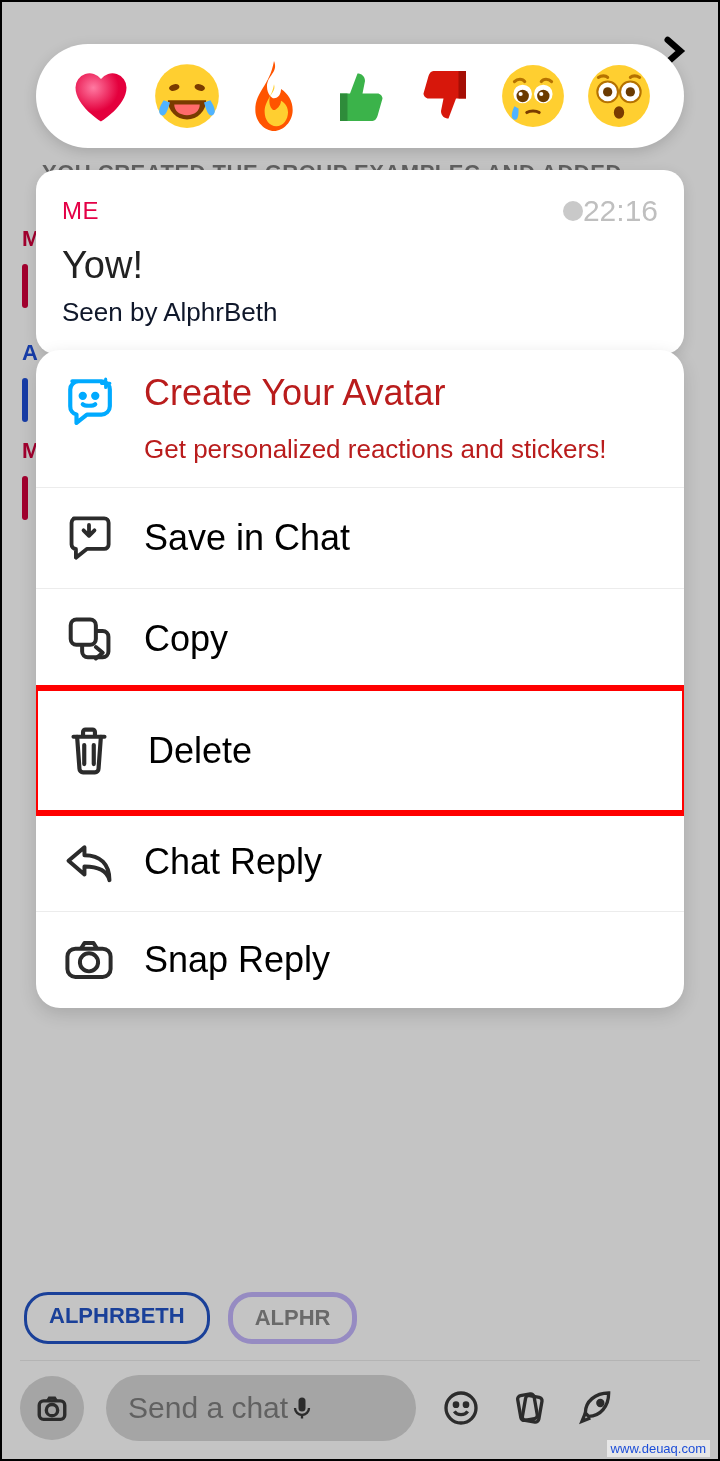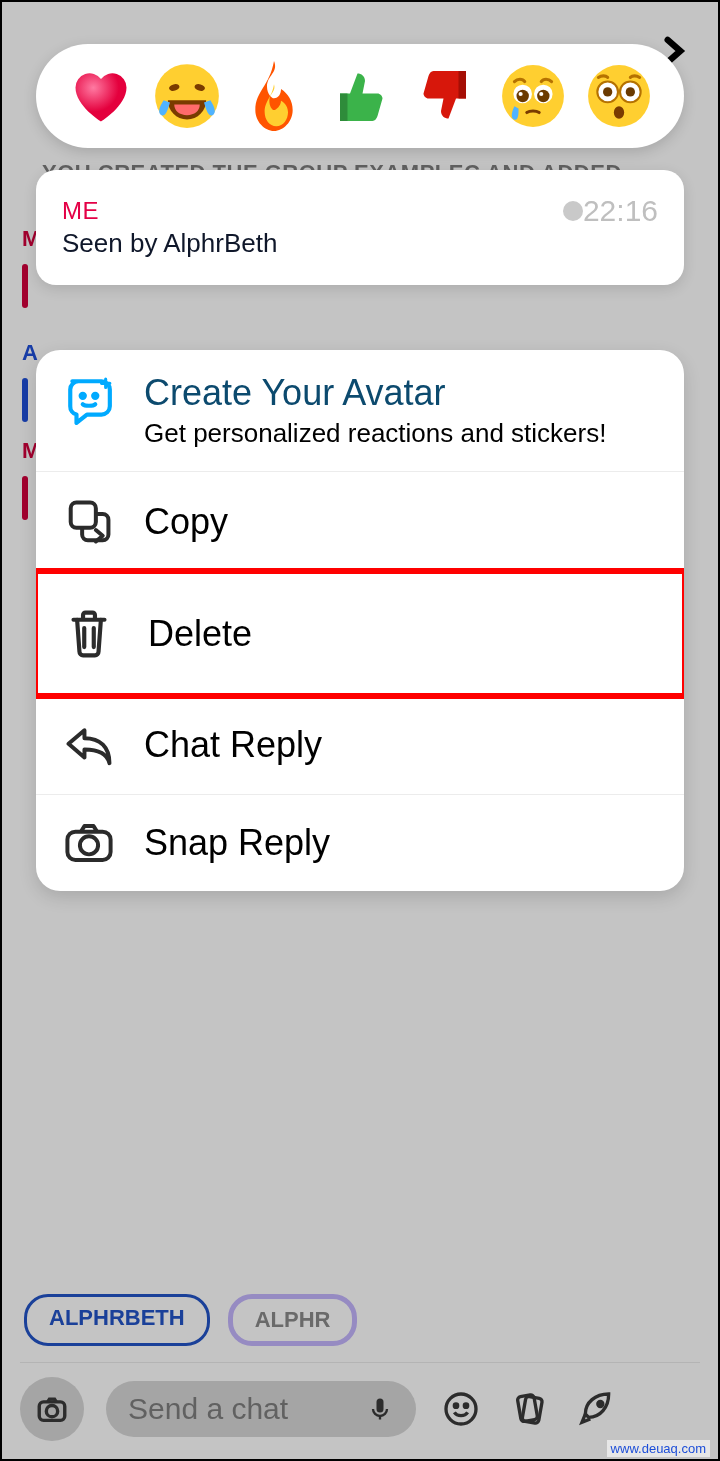--- a/index.html
+++ b/index.html
@@ -52,35 +52,35 @@
     background:#fff; border-radius:24px; box-shadow:0 6px 18px rgba(0,0,0,0.14);
     overflow:hidden;
   }
   .menu-item {
     display:flex; align-items:center; gap:28px; padding: 26px 26px;
     border-top:1px solid #ececec; cursor:pointer;
   }
   .menu-item:first-child { border-top:none; align-items: flex-start; padding-top:22px; padding-bottom:22px; }
   .menu-item .ico { width:54px; display:flex; justify-content:center; flex:none; }
   .menu-item .lbl { font-size:36px; color:#000; }
-  .avatar-title { color:#0c4a6e; font-size:36px; font-weight:500; }
-  .avatar-sub { color:#000000; font-size:26px; margin-top:4px; }
+  .avatar-title { color:#b91c1c; font-size:36px; font-weight:500; }
+  .avatar-sub { color:#b91c1c; font-size:26px; margin-top:20px; }
 
   
   .highlight { outline:6px solid #ff0000; outline-offset:-2px; }
 
   
   .bottom { position:absolute; left:0; right:0; bottom:0; padding: 0 18px 18px 18px; background:transparent; }
   .chips { display:flex; gap:18px; padding: 14px 4px 16px 4px; border-bottom: 1px solid rgba(0,0,0,0.08); margin-bottom: 14px; }
   .chip { padding: 8px 22px; border-radius: 24px; font-weight:700; font-size:22px; background:transparent; }
   .chip-active { border: 3px solid #2254c7; color:#2254c7; }
   .chip-inactive { border: 5px solid #c4b5fd; color:#8a8a8a; }
   .compose { display:flex; align-items:center; gap:22px; }
   .cam-btn { width:64px; height:64px; border-radius:50%; background:#d7d7d7; display:flex; align-items:center; justify-content:center; }
-  .input-pill { flex:none; width: 310px; height:56px; background:#d7d7d7; border-radius:33px; display:flex; align-items:center; justify-content:space-between; padding:0 22px; }
+  .input-pill { flex:none; width: 310px; height:66px; background:#d7d7d7; border-radius:33px; display:flex; align-items:center; padding:0 22px; }
   .input-pill .ph { color:#7f7f7f; font-size:30px; }
   .tool { width:46px; height:46px; display:flex; align-items:center; justify-content:center; }
 
   .watermark { position:absolute; right:8px; bottom:2px; font-size:13px; color:#1d4ed8; background:rgba(255,255,255,0.6); padding:1px 4px; }
 </style>
 </head>
 <body>
 
 <div class="screen">
 
@@ -230,20 +230,21 @@
   </div>
 
   <div class="card">
     <div class="row1">
       <span class="me">ME</span>
       <span class="time-wrap">
         <span class="dot"></span>
         <span class="time">22:16</span>
       </span>
     </div>
+    <div class="body">Yow!</div>
     <div class="seen">Seen by AlphrBeth</div>
   </div>
 
   <div class="menu">
 
     <div class="menu-item">
       <div class="ico">
         <svg width="50" height="56" viewBox="0 0 48 52" fill="none" stroke="#00aaff" stroke-width="4" stroke-linecap="round" stroke-linejoin="round">
             <path d="M8 8h28a8 8 0 0 1 8 8v16a8 8 0 0 1-8 8H22l-10 8v-8a8 8 0 0 1-6-8V16a8 8 0 0 1 8-8z"></path>
             <circle cx="18" cy="22" r="2" fill="#00aaff"></circle>
@@ -251,20 +252,29 @@
             <path d="M18 30c2 2 10 2 12 0"></path>
             <path d="M40 6v8M36 10h8" stroke-width="3"></path>
           </svg>
       </div>
       <div>
         <div class="avatar-title">Create Your Avatar</div>
         <div class="avatar-sub">Get personalized reactions and stickers!</div>
       </div>
     </div>
 
+    <div class="menu-item">
+      <div class="ico">
+        <svg width="44" height="48" viewBox="0 0 40 44" fill="none" stroke="#2b2b2b" stroke-width="3.5" stroke-linecap="round" stroke-linejoin="round">
+            <path d="M6 4h28a4 4 0 0 1 4 4v20a4 4 0 0 1-4 4H18l-10 8v-8a4 4 0 0 1-4-4V8a4 4 0 0 1 4-4z"></path>
+            <path d="M20 10v10M15 15l5 5 5-5"></path>
+          </svg>
+      </div>
+      <span class="lbl">Save in Chat</span>
+    </div>
 
     <div class="menu-item">
       <div class="ico">
         <svg width="46" height="48" viewBox="0 0 40 42" fill="none" stroke="#2b2b2b" stroke-width="3.5" stroke-linejoin="round">
             <rect x="4" y="4" width="22" height="22" rx="5"></rect>
             <path d="M14 26v6a5 5 0 0 0 5 5h13a5 5 0 0 0 5-5V19a5 5 0 0 0-5-5h-6"></path>
             <path d="M26 28l6 5-6 5" stroke-linecap="round"></path>
           </svg>
       </div>
       <span class="lbl">Copy</span>

